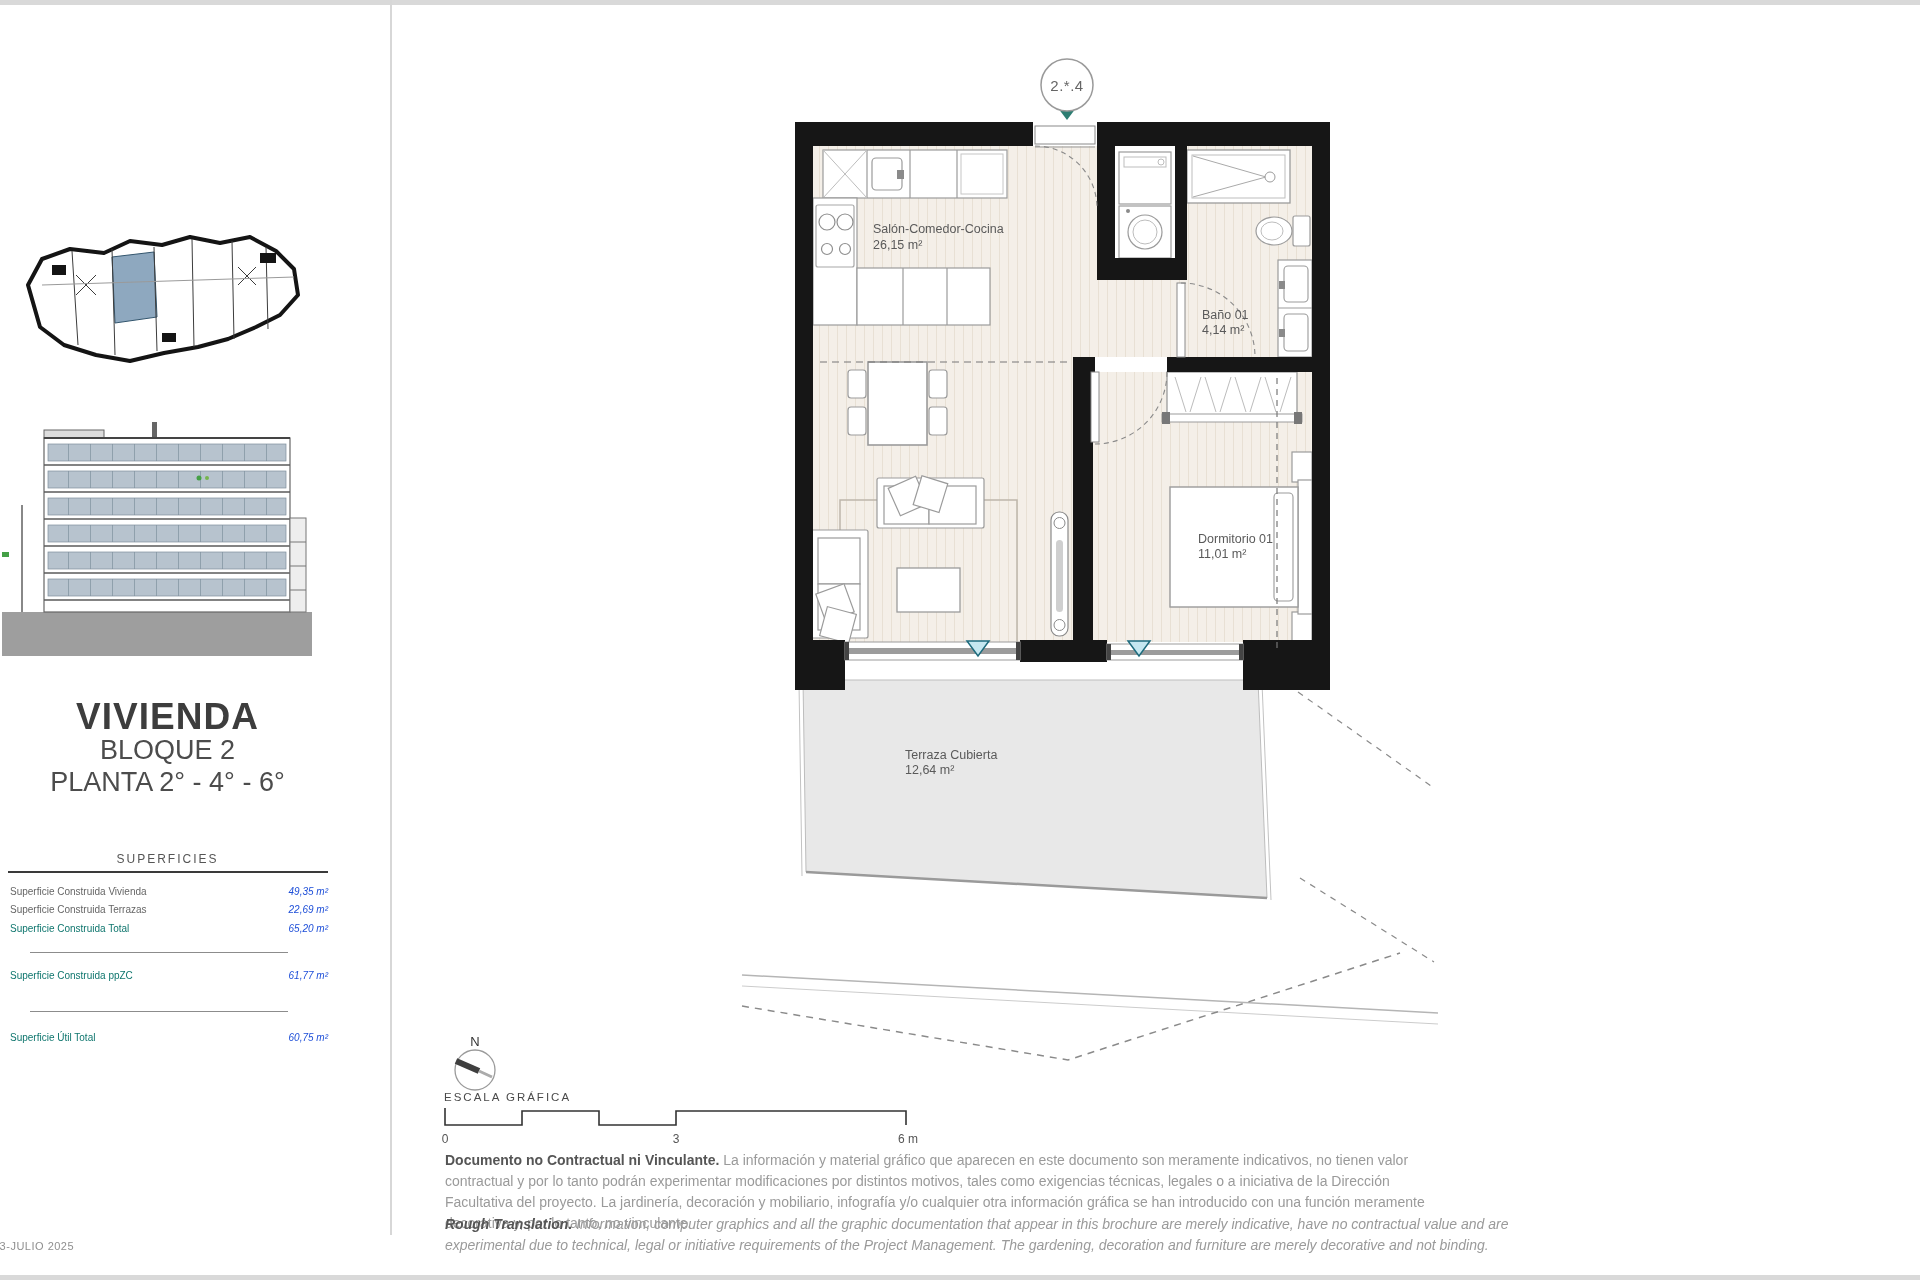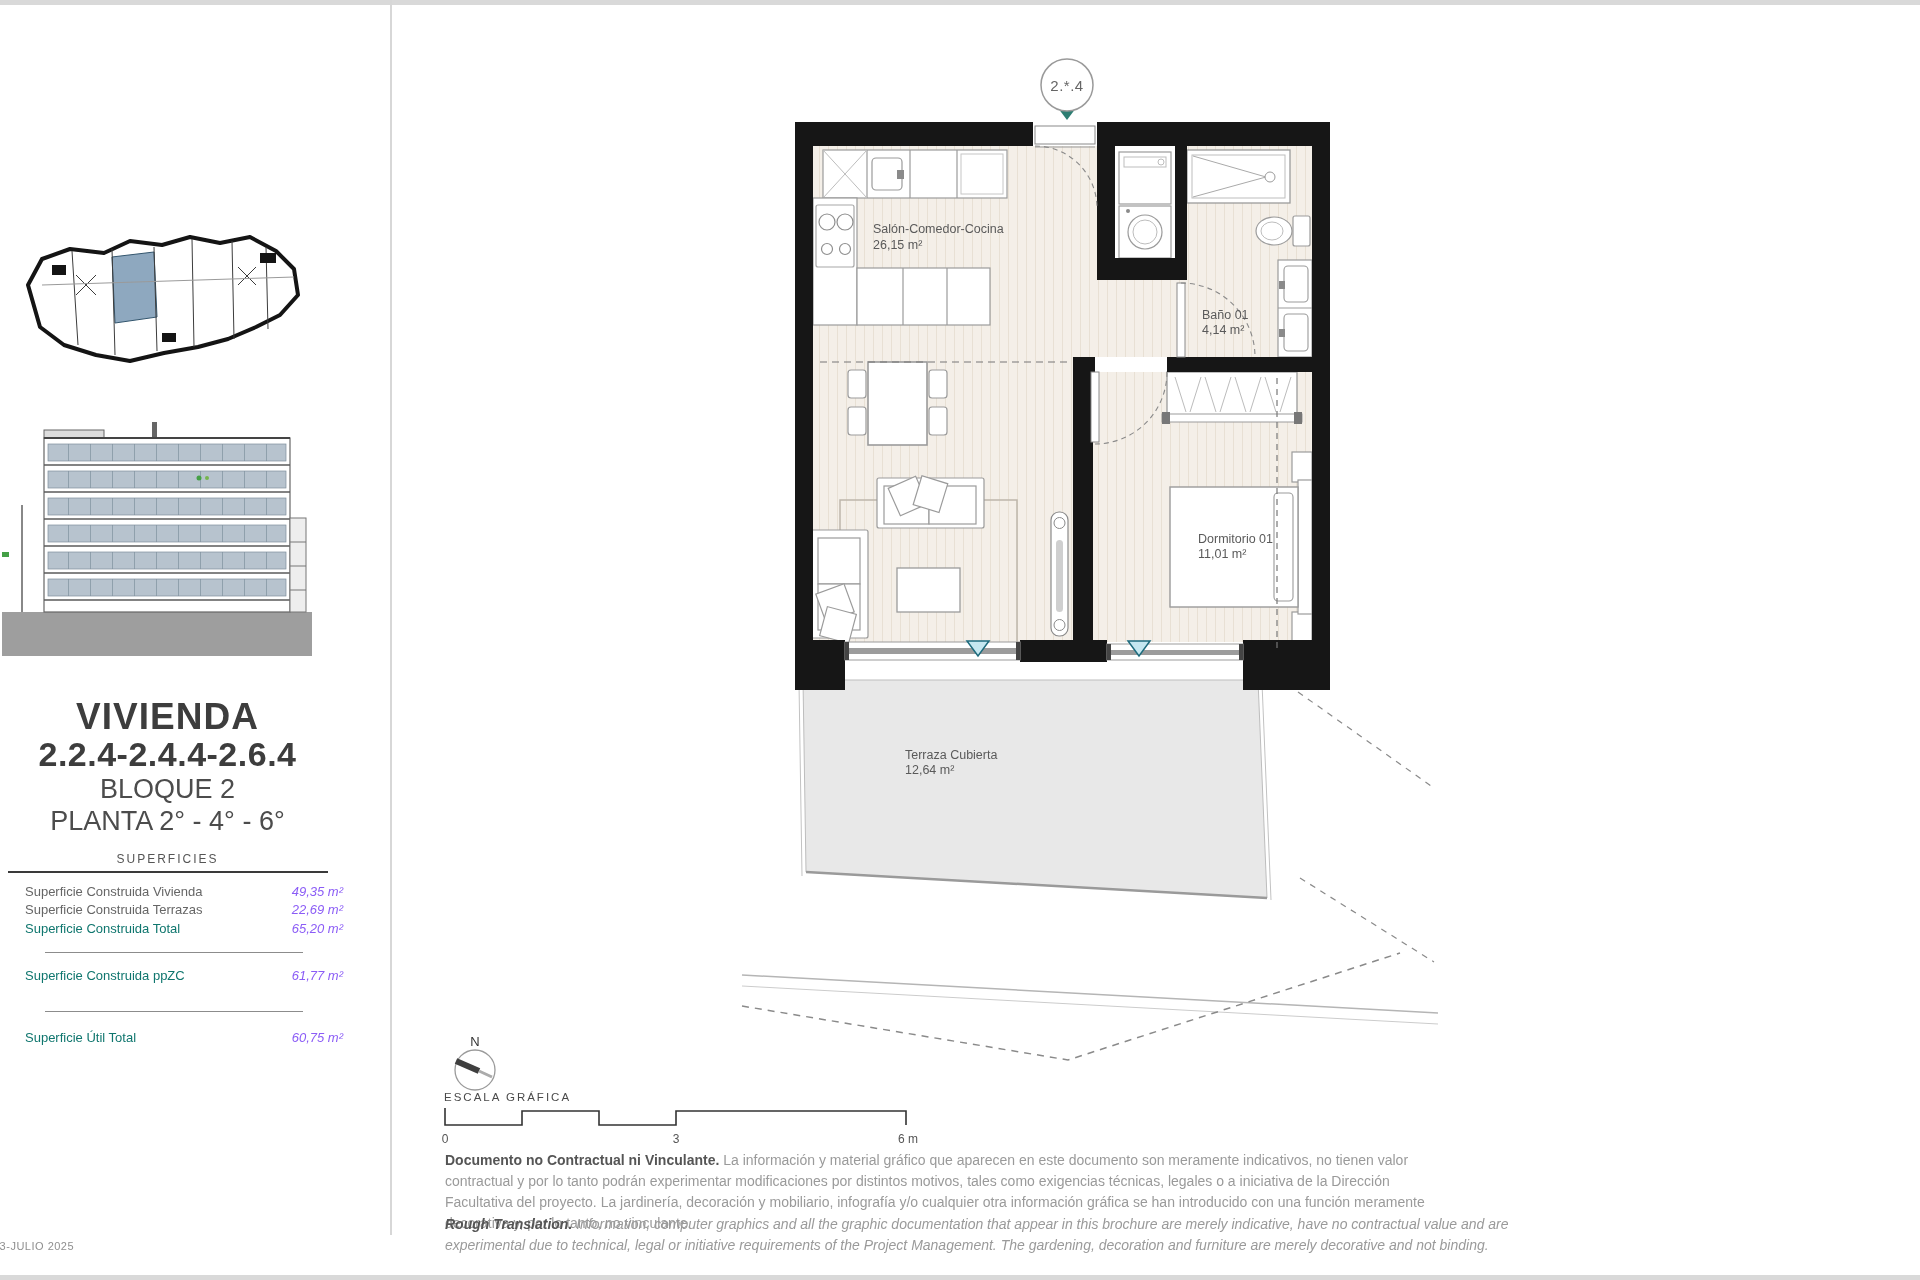--- a/index.html
+++ b/index.html
@@ -12,24 +12,24 @@
   
   .thumb-svg{position:absolute;left:12px;top:215px;}
   .elev-svg{position:absolute;left:2px;top:410px;}
   .title-block{position:absolute;left:0;top:698px;width:335px;text-align:center;color:#3d3d3d;}
   .t1{font-size:37px;font-weight:700;letter-spacing:1px;line-height:1.0;}
   .t2{font-size:34px;font-weight:700;letter-spacing:0.5px;line-height:1.15;}
   .t3{font-size:27px;font-weight:400;color:#4c4c4c;line-height:1.18;}
   .sup-head{position:absolute;left:0;top:852px;width:335px;text-align:center;
             font-size:12px;letter-spacing:2px;color:#555;}
   .sup-rule{position:absolute;left:8px;top:871px;width:320px;height:2px;background:#3a3a3a;}
-  .sup-table{position:absolute;left:25px;top:882px;width:318px;font-size:13px;color:#666;}
+  .sup-table{position:absolute;left:10px;top:882px;width:318px;font-size:10px;color:#666;}
   .sup-row{display:flex;justify-content:space-between;height:18.5px;align-items:center;}
   .sup-row .lbl{white-space:nowrap;}
-  .sup-row .val{font-style:italic;color:#8b5cf6;}
+  .sup-row .val{font-style:italic;color:#1d4ed8;}
   .sup-row.bold .lbl{font-weight:400;color:#0f766e;}
   .tbl-rule{height:1px;background:#8c8c8c;margin:14px 40px 14px 20px;}
   .tbl-rule.r2{margin-top:26px;margin-bottom:16px;}
   .date-stamp{position:absolute;left:-7px;top:1240px;font-size:11px;color:#8f8f8f;letter-spacing:0.5px;}
 
   
   .plan-svg{position:absolute;left:420px;top:30px;}
   .disc{position:absolute;left:445px;width:1010px;font-size:14px;line-height:1.5;color:#9a9a9a;}
   .disc .lead{font-weight:700;color:#555;}
   .disc-es{top:1150px;}
@@ -92,21 +92,20 @@
     <rect x="288" y="108" width="16" height="94" fill="#eeeeee" stroke="#777" stroke-width="1"></rect>
     <path d="M288 132 h16 M288 156 h16 M288 180 h16" stroke="#777" stroke-width="1"></path>
     <line x1="20" y1="95" x2="20" y2="202" stroke="#888" stroke-width="2"></line>
     <rect x="0" y="142" width="7" height="5" fill="#44a046"></rect>
     <circle cx="197" cy="68" r="2.5" fill="#44a046"></circle>
     <circle cx="205" cy="68" r="2" fill="#76b54d"></circle>
   </svg>
 
   <div class="title-block">
     <div class="t1">VIVIENDA</div>
-    <div class="t2">2.2.4-2.4.4-2.6.4</div>
     <div class="t3">BLOQUE 2</div>
     <div class="t3">PLANTA 2° - 4° - 6°</div>
   </div>
 
   <div class="sup-head">SUPERFICIES</div>
   <div class="sup-rule"></div>
 
   <div class="sup-table">
     <div class="sup-row">
       <span class="lbl">Superficie Construida Vivienda</span>

